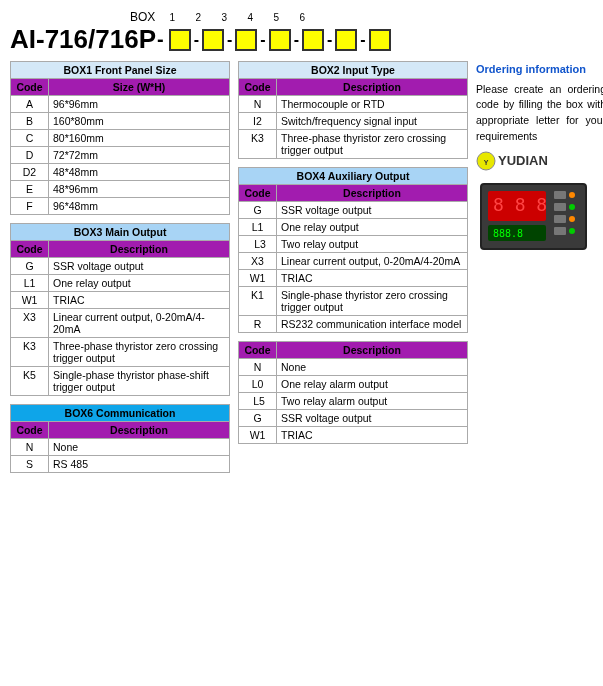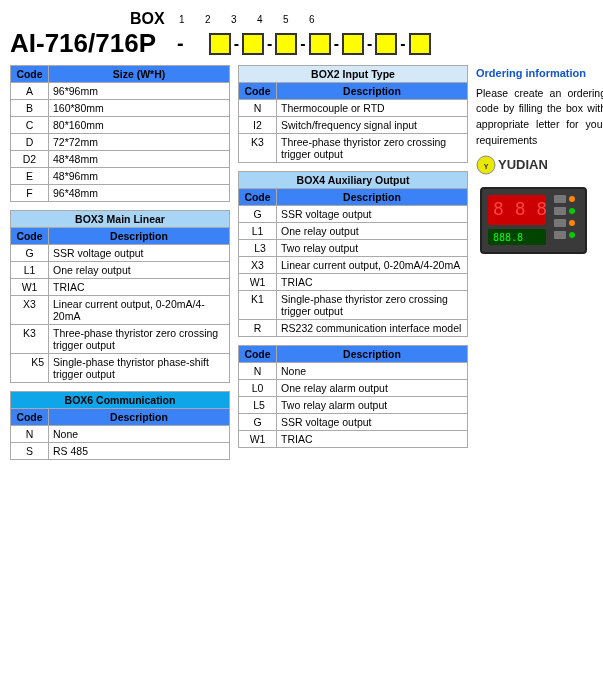--- a/index.html
+++ b/index.html
@@ -9,21 +9,21 @@
       background: #fff;
       width: 603px;
       min-height: 686px;
       padding: 10px;
     }
     .model-title {
       font-size: 26px;
       font-weight: bold;
       display: flex;
       align-items: center;
-      gap: 20px;
+      gap: 0;
     }
     .model-text {
       font-size: 26px;
       font-weight: bold;
     }
     .box-squares {
       display: flex;
       align-items: center;
       gap: 2px;
       margin-left: 4px;
@@ -69,21 +69,21 @@
     }
     .section-header {
       background: #b8cfe8;
       text-align: center;
       font-weight: bold;
       font-size: 11px;
       padding: 3px;
     }
     .col-header {
       text-align: center;
-      background: #3b82f6;
+      background: #a21caf;
       font-size: 10.5px;
     }
     .code-col {
       width: 38px;
       text-align: center;
     }
 
     
     .ordering-info {
       font-size: 10.5px;
@@ -127,21 +127,21 @@
       width: 26px;
       text-align: center;
       font-size: 10px;
     }
   </style>
 </head>
 <body>
 
 <div class="header-top">
   <div class="box-number-row">
-    <span style="margin-right:4px;font-size:16px;font-weight:bold;">BOX</span>
+    <span style="margin-right:4px;font-size:12px;">BOX</span>
     <span class="bnum">1</span>
     <span class="bnum">2</span>
     <span class="bnum">3</span>
     <span class="bnum">4</span>
     <span class="bnum">5</span>
     <span class="bnum">6</span>
   </div>
   <div class="model-title">
     <span class="model-text">AI-716/716P</span>
     <span class="dash-sep">-</span>
@@ -163,20 +163,23 @@
   </div>
 </div>
 
 <div class="main-content">
 
   <div class="left-col">
 
     <table class="section-table">
       <thead>
         <tr>
+          <th colspan="2" class="section-header box1-header">BOX1   Front Panel Size</th>
+        </tr>
+        <tr>
           <th class="col-header code-col">Code</th>
           <th class="col-header">Size (W*H)</th>
         </tr>
       </thead>
       <tbody id="box1-body">
           <tr>
             <td style="text-align: center; font-weight: 500;">A</td>
             <td>96*96mm</td>
           </tr>
           <tr>
@@ -202,21 +205,21 @@
           <tr>
             <td style="text-align: center; font-weight: 500;">F</td>
             <td>96*48mm</td>
           </tr>
         </tbody>
     </table>
 
     <table class="section-table">
       <thead>
         <tr>
-          <th colspan="2" class="section-header box3-header">BOX3   Main Linear</th>
+          <th colspan="2" class="section-header box3-header">BOX3   Main Output</th>
         </tr>
         <tr>
           <th class="col-header code-col">Code</th>
           <th class="col-header">Description</th>
         </tr>
       </thead>
       <tbody id="box3-body">
           <tr>
             <td style="text-align: center; font-weight: 500;">G</td>
             <td>SSR voltage output</td>
@@ -231,21 +234,21 @@
           </tr>
           <tr>
             <td style="text-align: center; font-weight: 500;">X3</td>
             <td>Linear current output, 0-20mA/4-20mA</td>
           </tr>
           <tr>
             <td style="text-align: center; font-weight: 500;">K3</td>
             <td>Three-phase thyristor zero crossing trigger output</td>
           </tr>
           <tr>
-            <td style="text-align: right; font-weight: 500;">K5</td>
+            <td style="text-align: center; font-weight: 500;">K5</td>
             <td>Single-phase thyristor phase-shift trigger output</td>
           </tr>
         </tbody>
     </table>
 
     <table class="section-table">
       <thead>
         <tr>
           <th colspan="2" class="section-header box6-header">BOX6   Communication</th>
         </tr>

